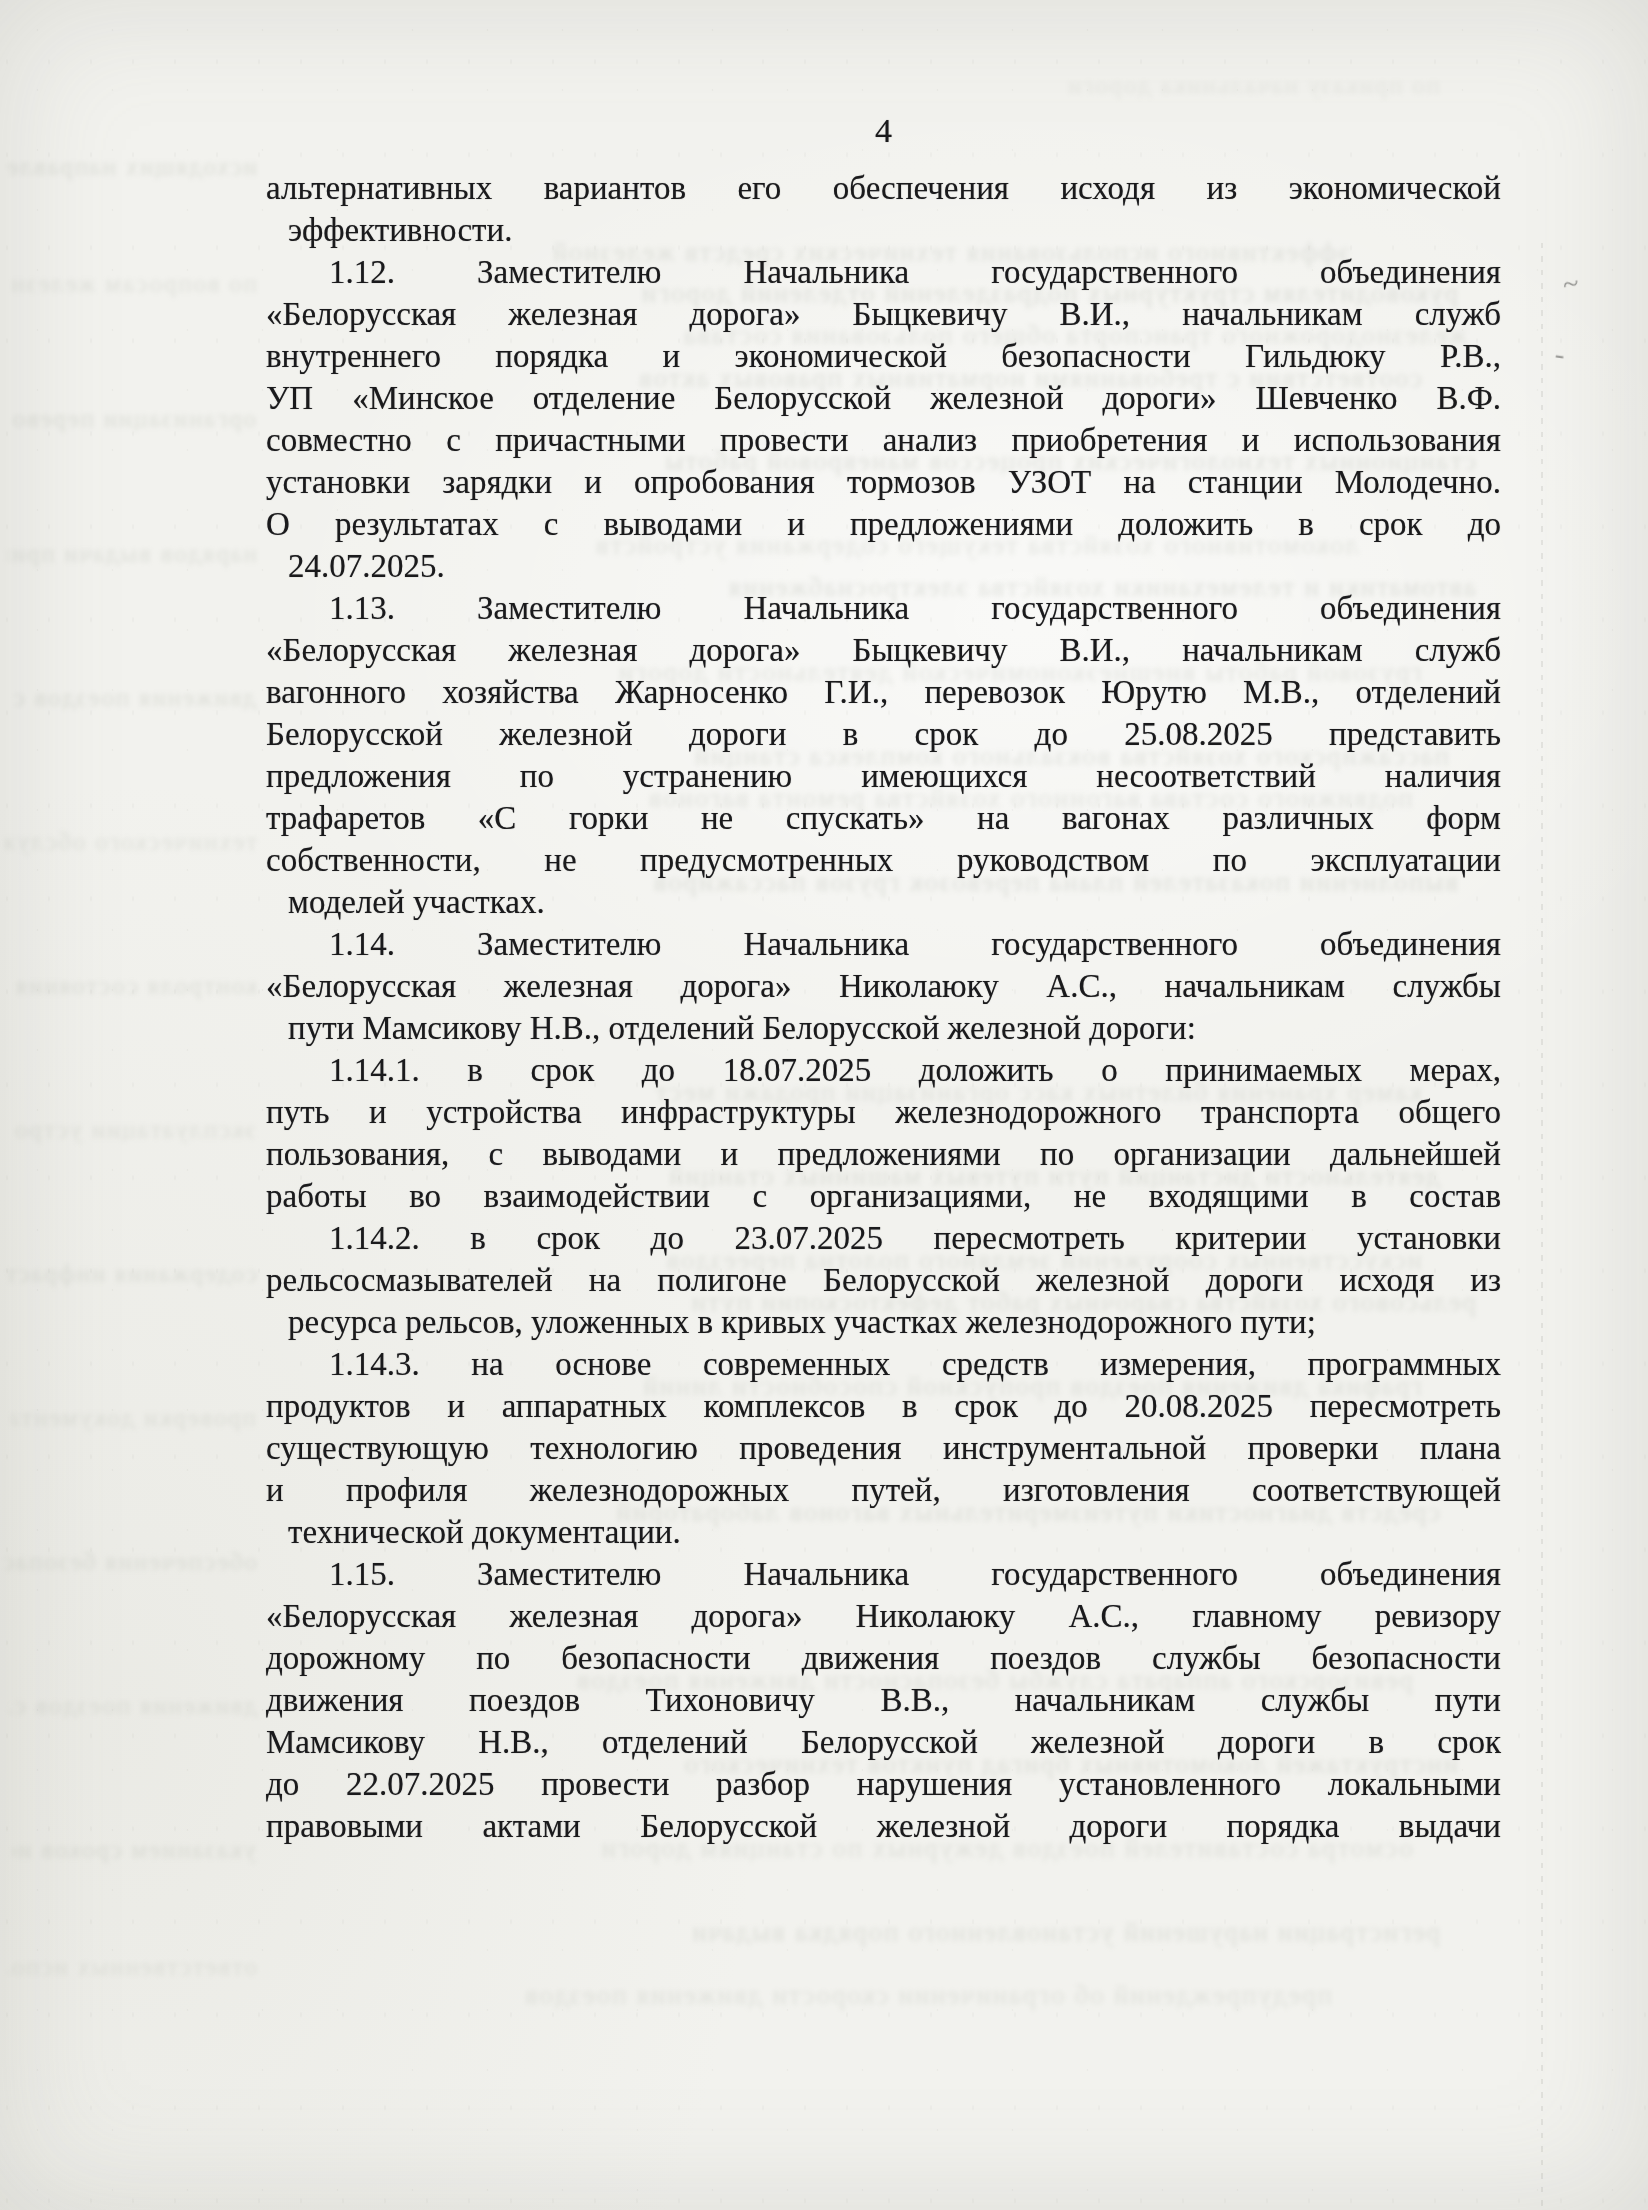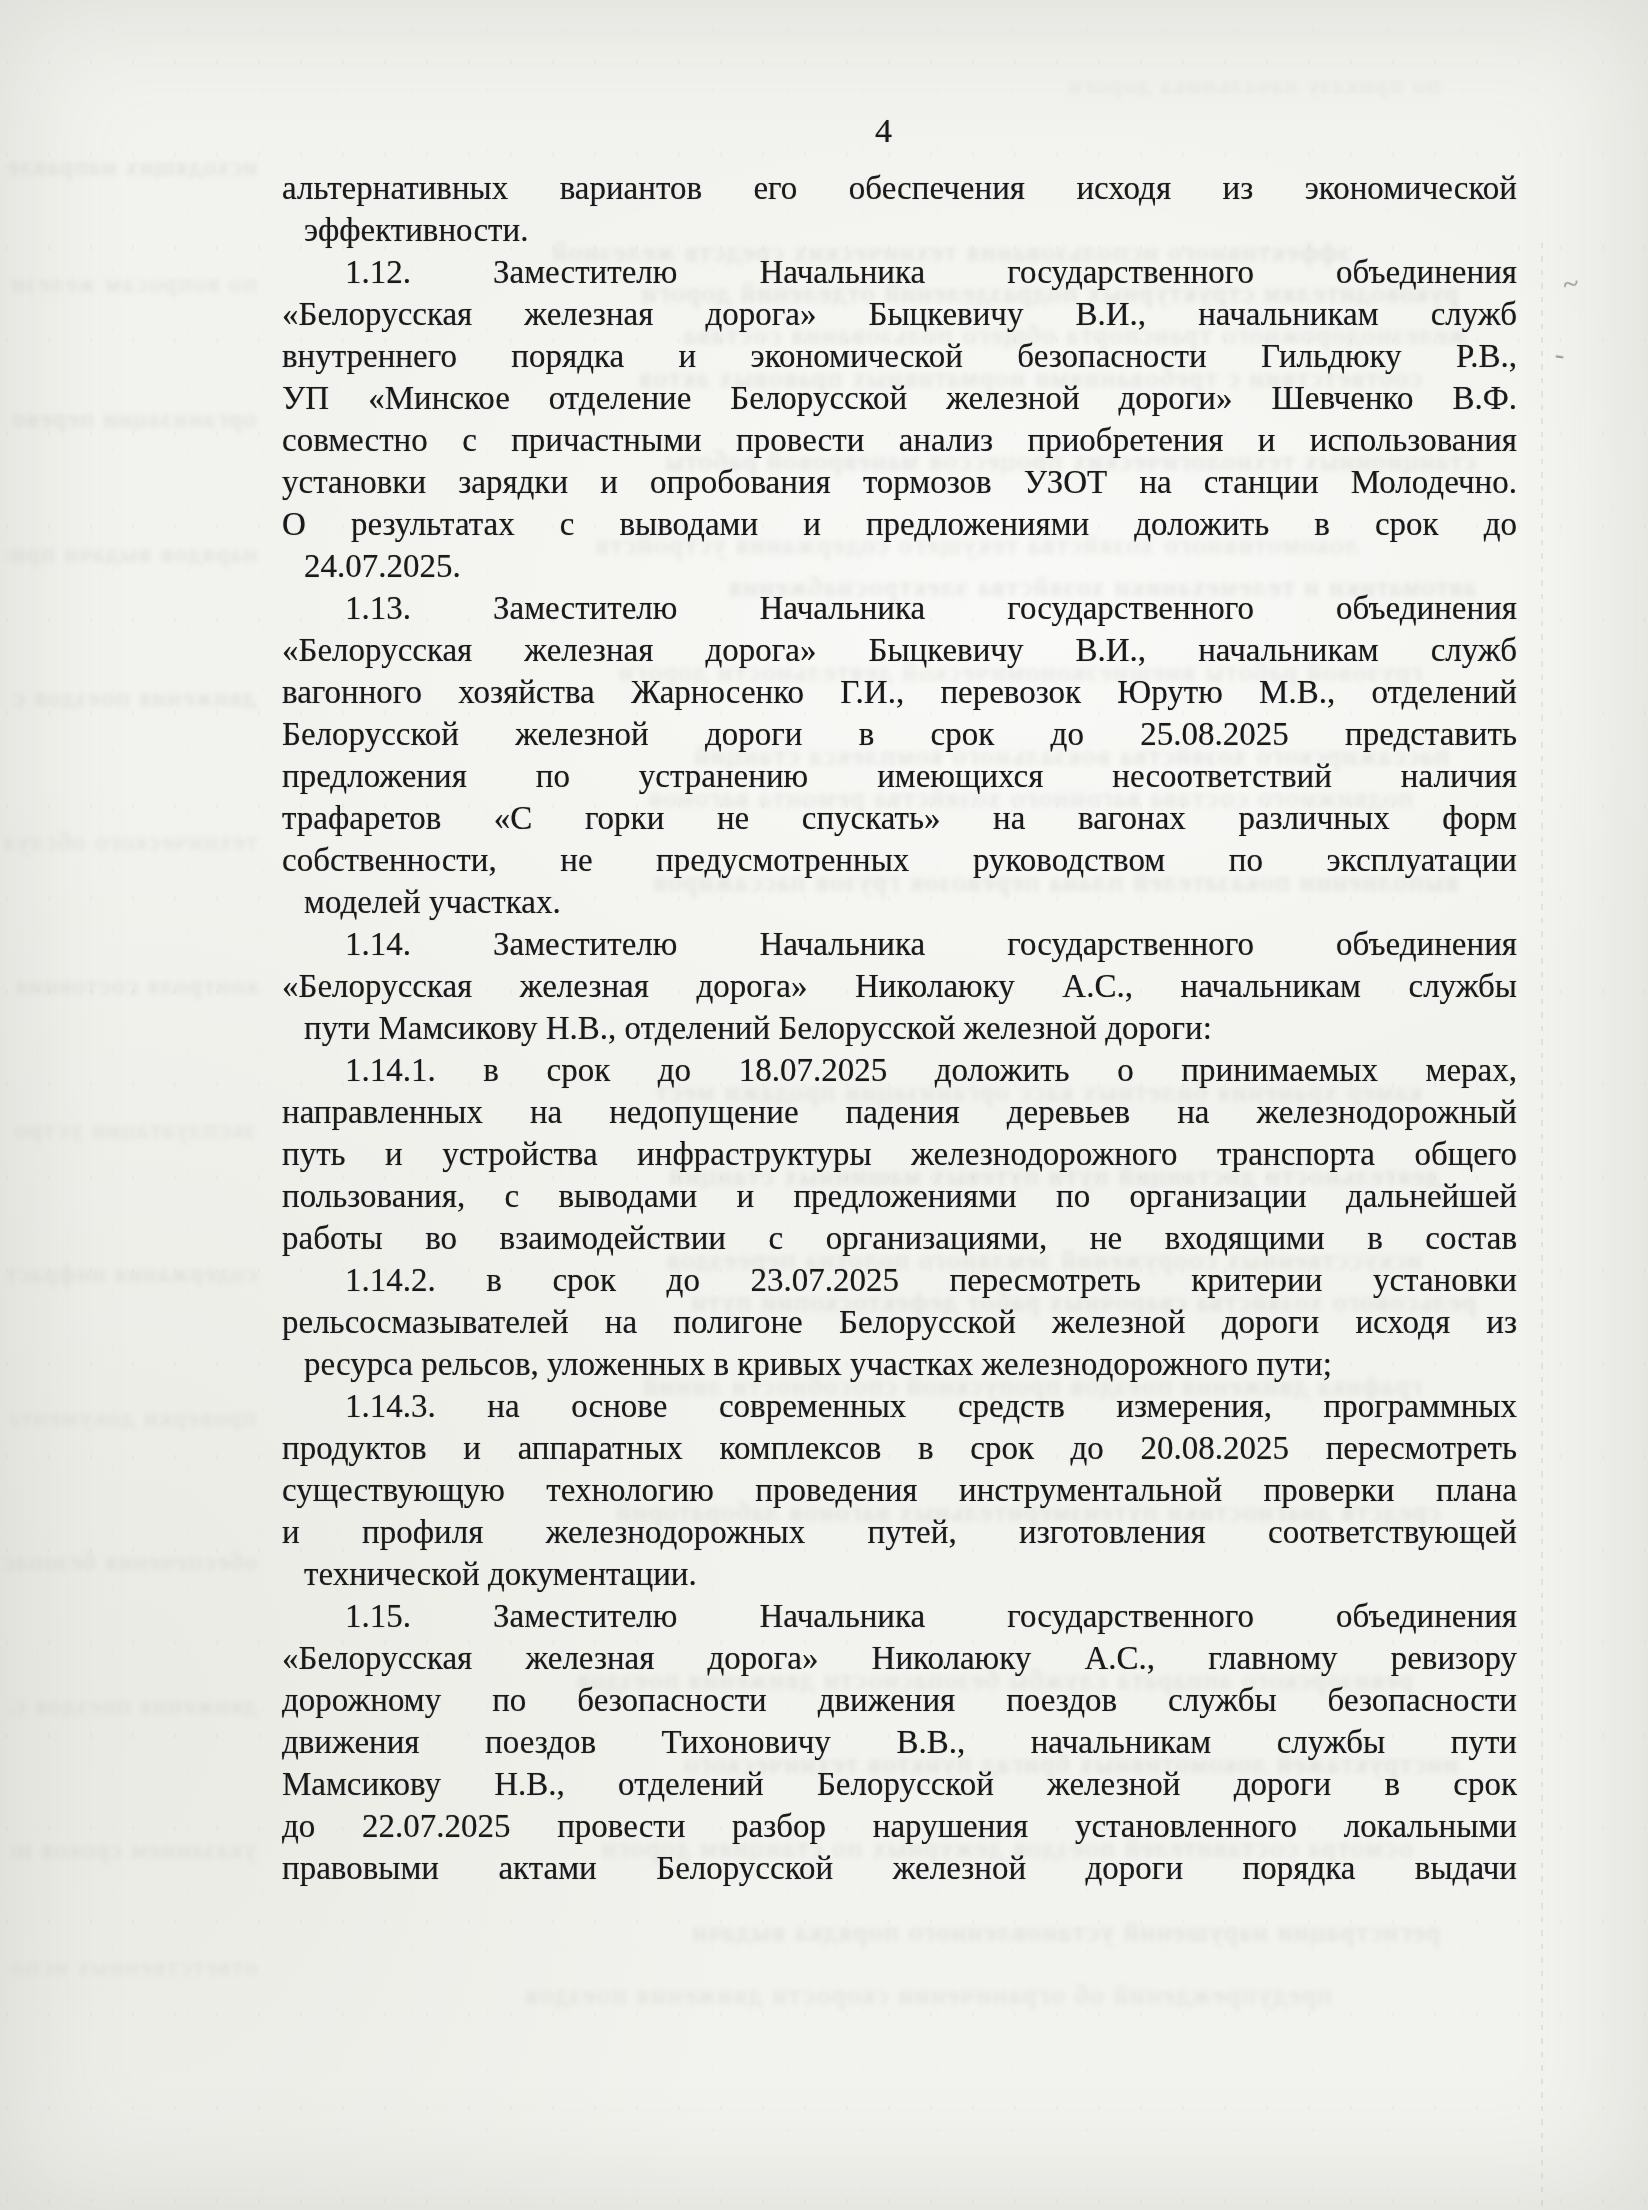--- a/index.html
+++ b/index.html
@@ -48,21 +48,21 @@
   }
   .pagenum{
     position:absolute;z-index:3;
     left:266px;width:1235px;top:112px;
     text-align:center;
     font-size:34px;color:var(--ink);
     text-shadow:0 0 0.9px rgba(30,30,32,.55);
   }
   .textcol{
     position:absolute;z-index:3;
-    left:282px;top:167px;width:1235px;
+    left:266px;top:167px;width:1235px;
     font-size:33px;line-height:42px;
     color:var(--ink);
     text-shadow:0 0 0.9px rgba(30,30,32,.5);
   }
   .para{margin:0;}
   .line{
     text-align:justify;
     text-align-last:justify;
     height:42px;overflow:visible;white-space:normal;
   }
@@ -146,21 +146,20 @@
         <div class="line">собственности, не предусмотренных руководством по эксплуатации</div>
         <div class="line ragged">моделей участках.</div>
       </div>
       <div class="para">
         <div class="line indent">1.14. Заместителю Начальника государственного объединения</div>
         <div class="line">«Белорусская железная дорога» Николаюку А.С., начальникам службы</div>
         <div class="line ragged">пути Мамсикову Н.В., отделений Белорусской железной дороги:</div>
       </div>
       <div class="para">
         <div class="line indent">1.14.1. в срок до 18.07.2025 доложить о принимаемых мерах,</div>
-        <div class="line">направленных на недопущение падения деревьев на железнодорожный</div>
         <div class="line">путь и устройства инфраструктуры железнодорожного транспорта общего</div>
         <div class="line">пользования, с выводами и предложениями по организации дальнейшей</div>
         <div class="line">работы во взаимодействии с организациями, не входящими в состав</div>
       </div>
       <div class="para">
         <div class="line indent">1.14.2. в срок до 23.07.2025 пересмотреть критерии установки</div>
         <div class="line">рельсосмазывателей на полигоне Белорусской железной дороги исходя из</div>
         <div class="line ragged">ресурса рельсов, уложенных в кривых участках железнодорожного пути;</div>
       </div>
       <div class="para">

